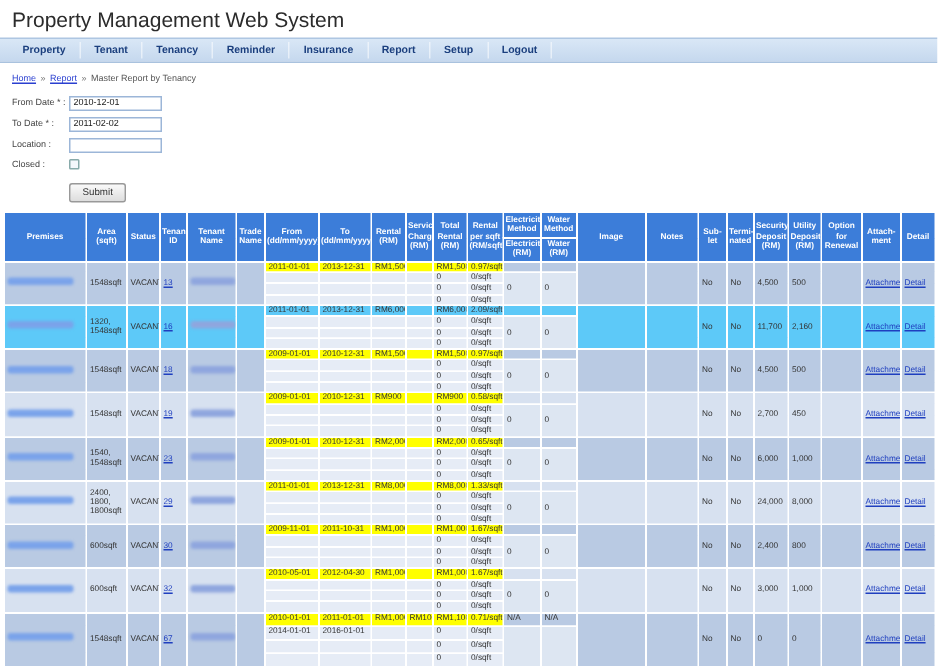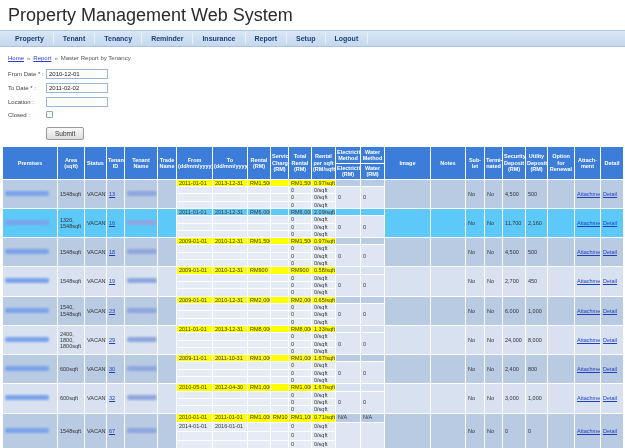--- a/index.html
+++ b/index.html
@@ -1,19 +1,19 @@
 <!DOCTYPE html>
 <html><head>
 <meta charset="utf-8">
 <style>
   * { margin:0; padding:0; box-sizing:border-box; }
   html,body { width:625px; height:448px; background:#fff; overflow:hidden;
     font-family:"Liberation Sans", sans-serif; }
   
-  .page-title { font-size:18px; color:#2b2b2b; padding:5px 8px 4px; font-weight:normal; }
+  .page-title { font-size:14px; color:#2b2b2b; padding:5px 8px 4px; font-weight:normal; }
   .nav { background:linear-gradient(#d9e7f6,#c5d8ee); border-top:1px solid #aec6e2;
     border-bottom:1px solid #a9c2de; height:17px; display:flex; align-items:center; padding:0 6px; }
   .nav-item { font-size:7px; font-weight:bold; color:#1b3f7e; padding:2px 9px;
     border-right:1px solid rgba(255,255,255,.55); cursor:pointer; text-decoration:none; }
   .crumbs { font-size:6px; color:#555; padding:8px 8px 6px; }
   .crumbs a { color:#2a3fd0; text-decoration:underline; cursor:pointer; }
   .crumbs .sep { margin:0 3px; color:#777; }
   
   .form { padding:2px 8px 0; }
   .frow { display:flex; align-items:center; margin-bottom:4px; }

